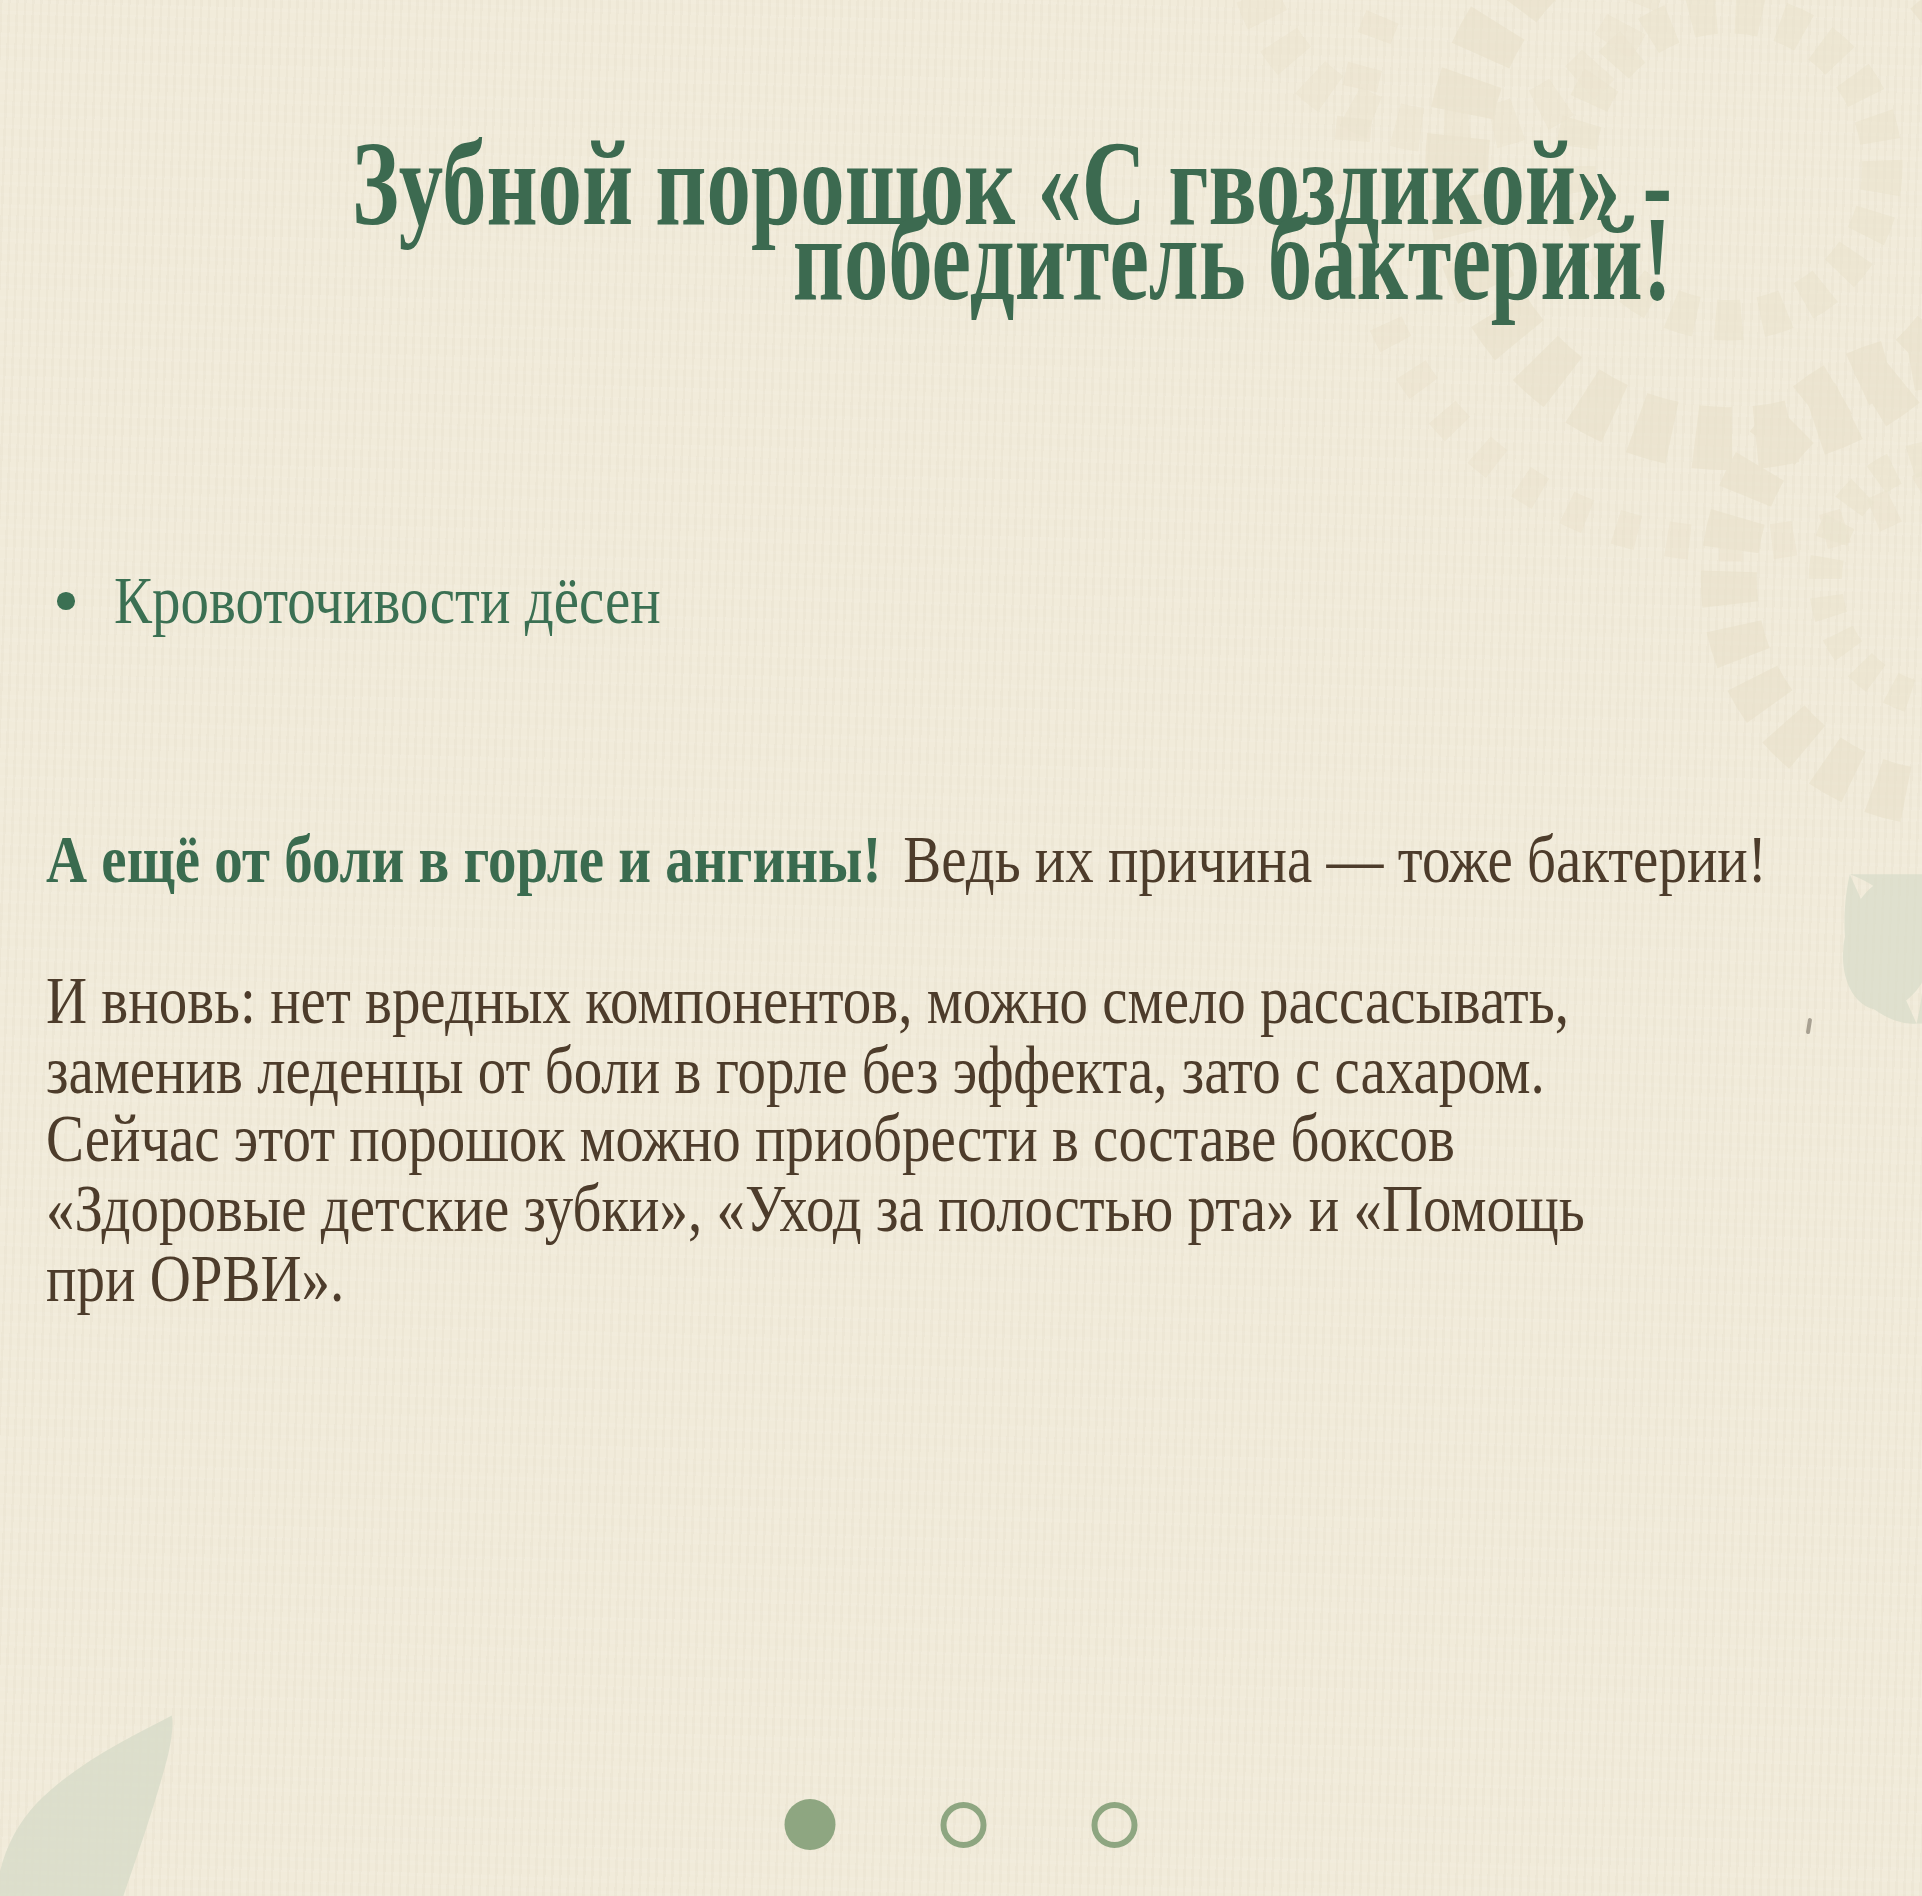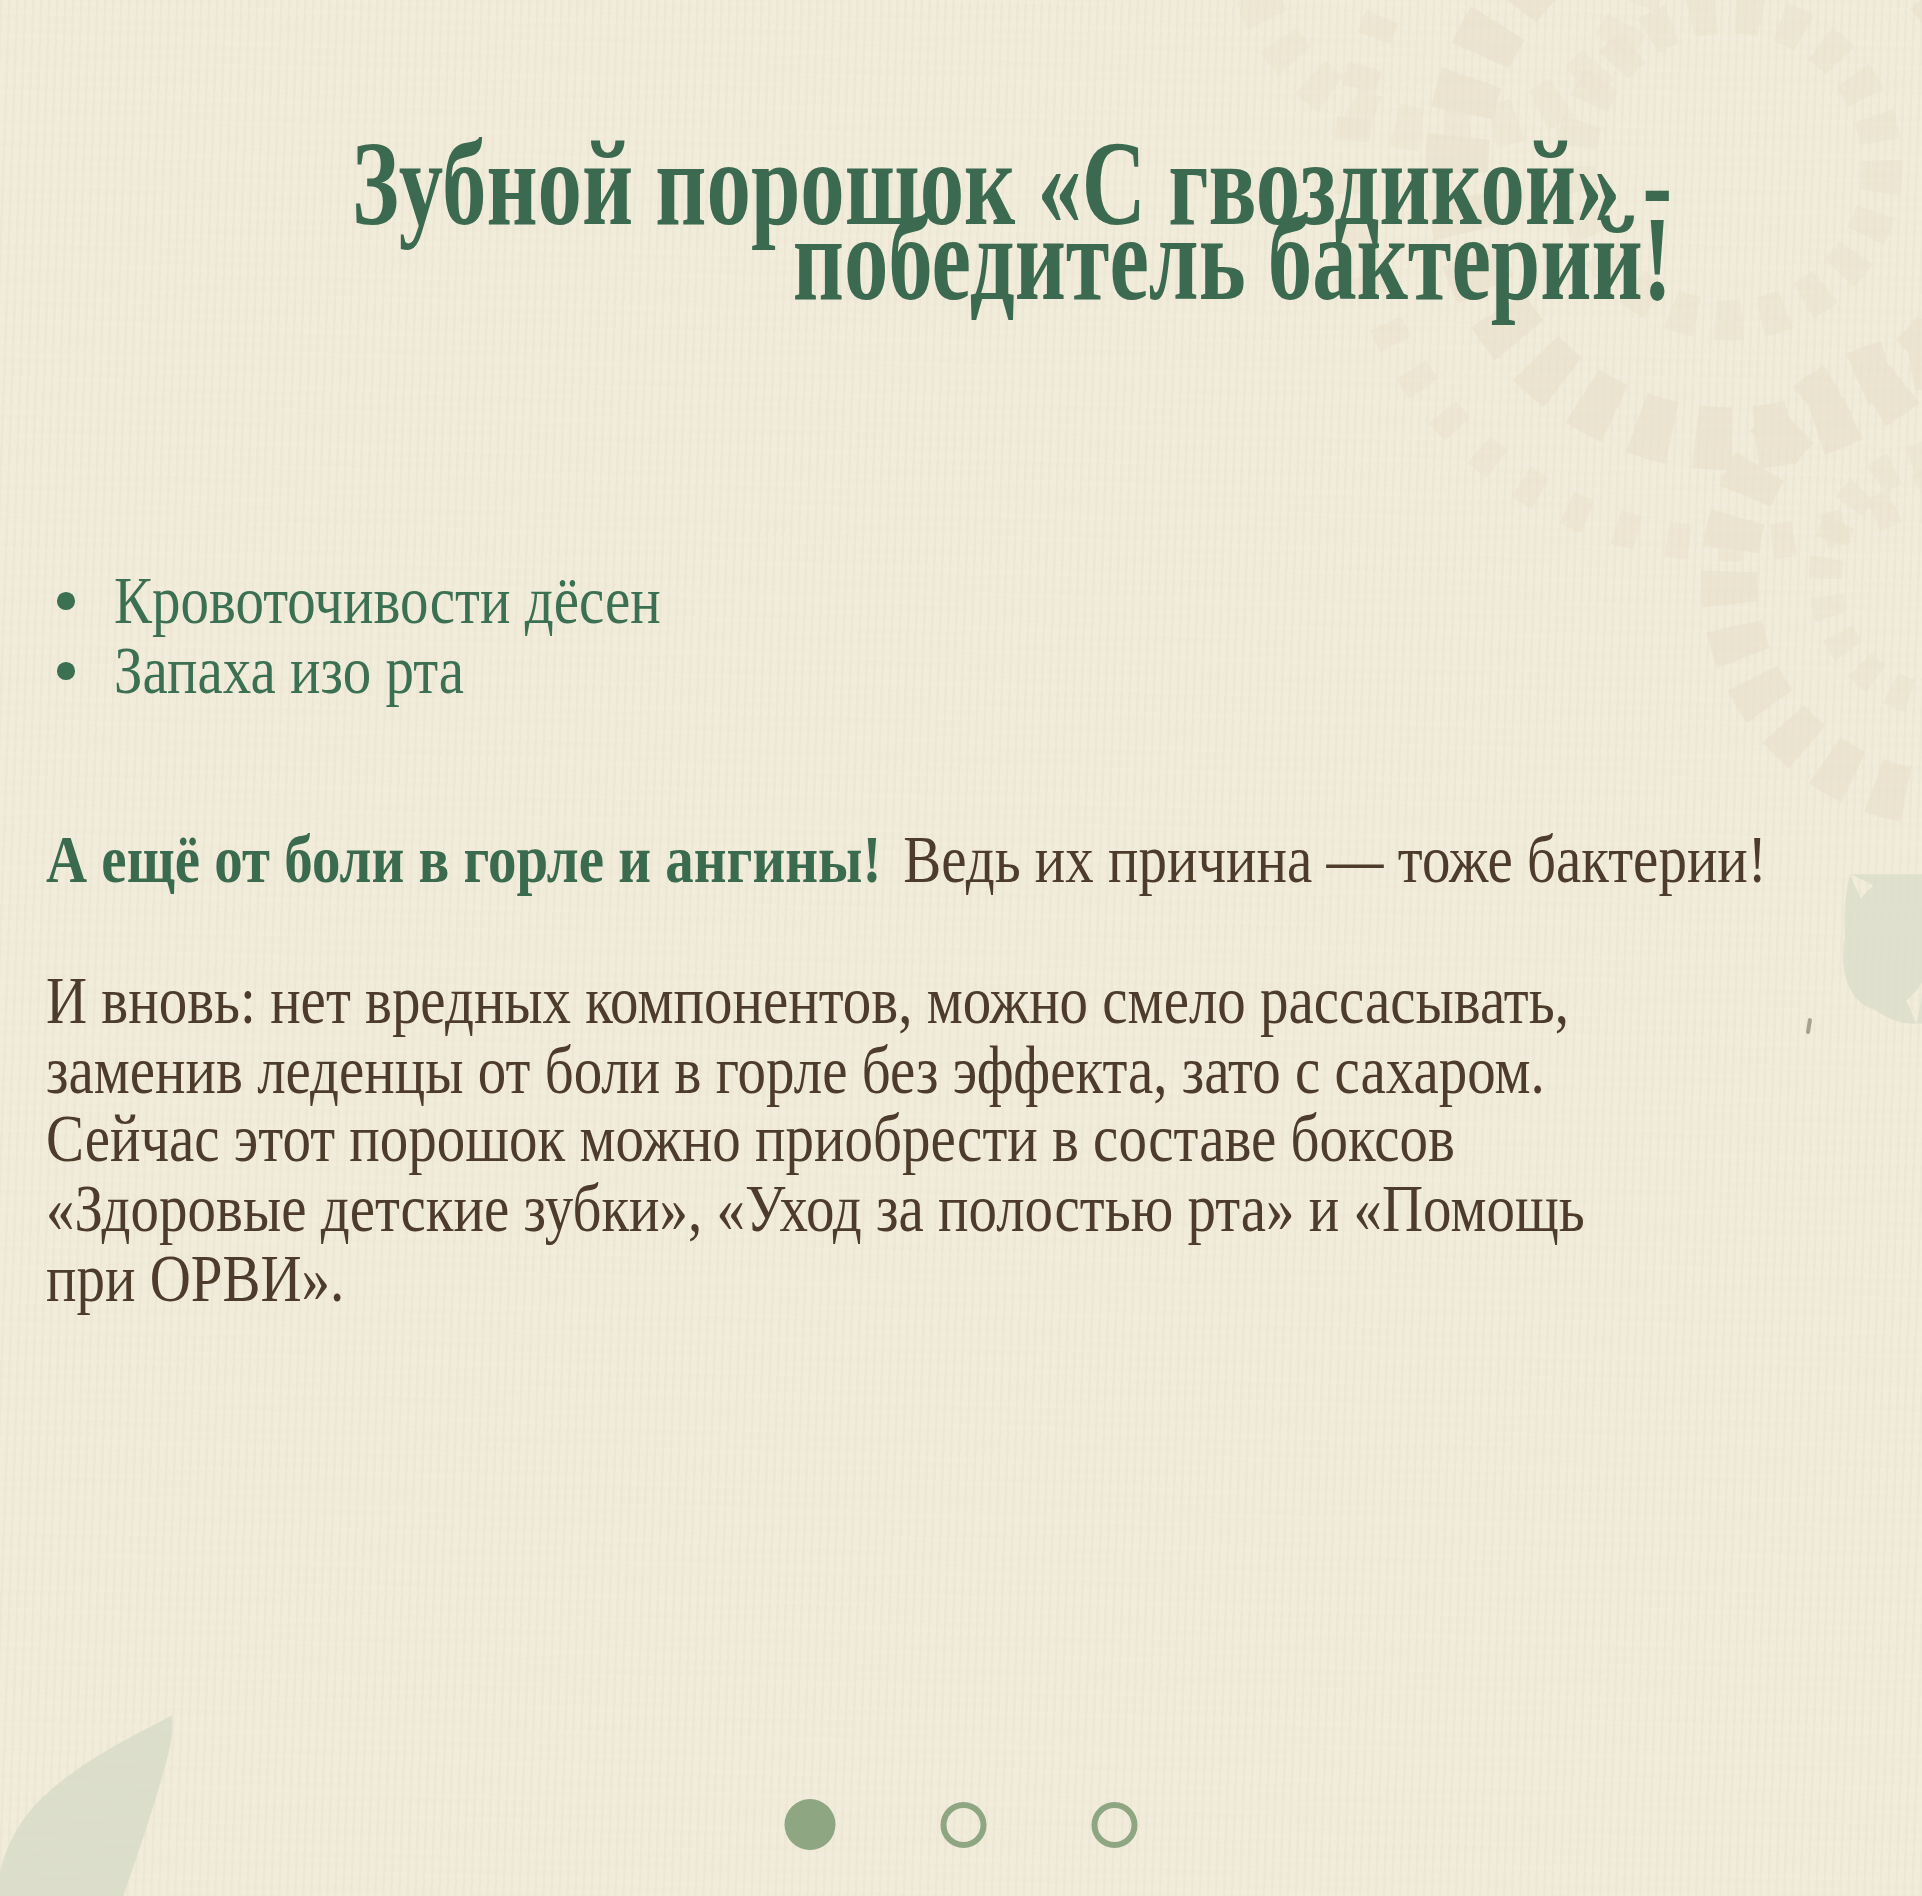--- a/index.html
+++ b/index.html
@@ -119,24 +119,20 @@
     <span class="line">Зубной порошок «С гвоздикой» -</span>
     <span class="line">победитель бактерий!</span>
   </h1>
 
 
   <ul class="bodyblock benefits">
     <li class="benefit-item">
       <span class="bullet-dot"></span>
       <span class="line">Кровоточивости дёсен</span>
     </li>
-    <li class="benefit-item">
-      <span class="bullet-dot"></span>
-      <span class="line">Запаха изо рта</span>
-    </li>
   </ul>
 
   <p class="bodyblock highlight-line">
     <span class="line"><span class="highlight-bold">А ещё от боли в горле и ангины!</span><span class="highlight-rest">Ведь их причина — тоже бактерии!</span></span>
   </p>
 
   <p class="bodyblock para-1">
     <span class="line">И вновь: нет вредных компонентов, можно смело рассасывать,</span>
     <span class="line">заменив леденцы от боли в горле без эффекта, зато с сахаром.</span>
   </p>

